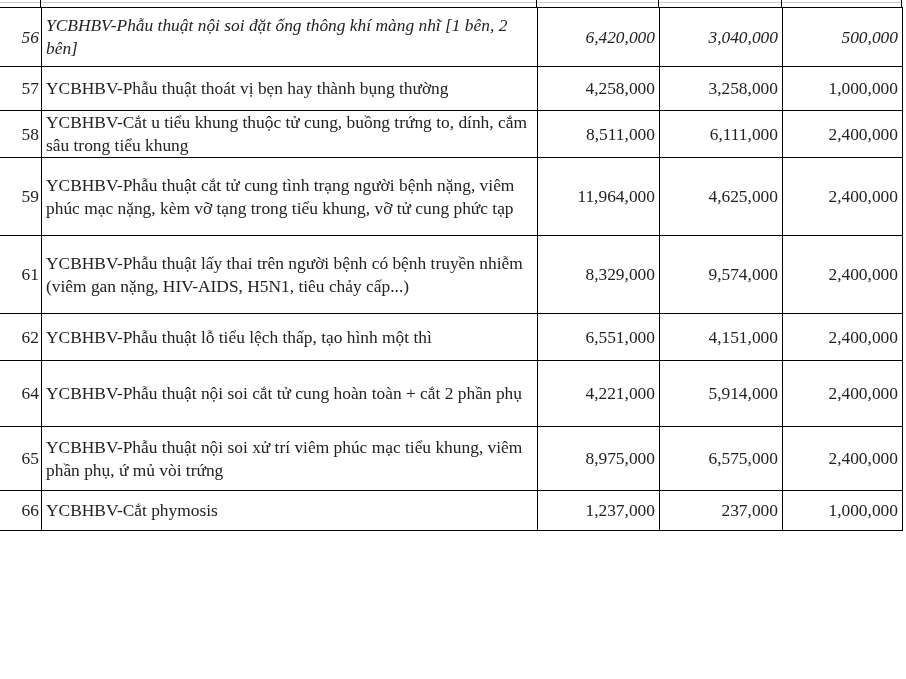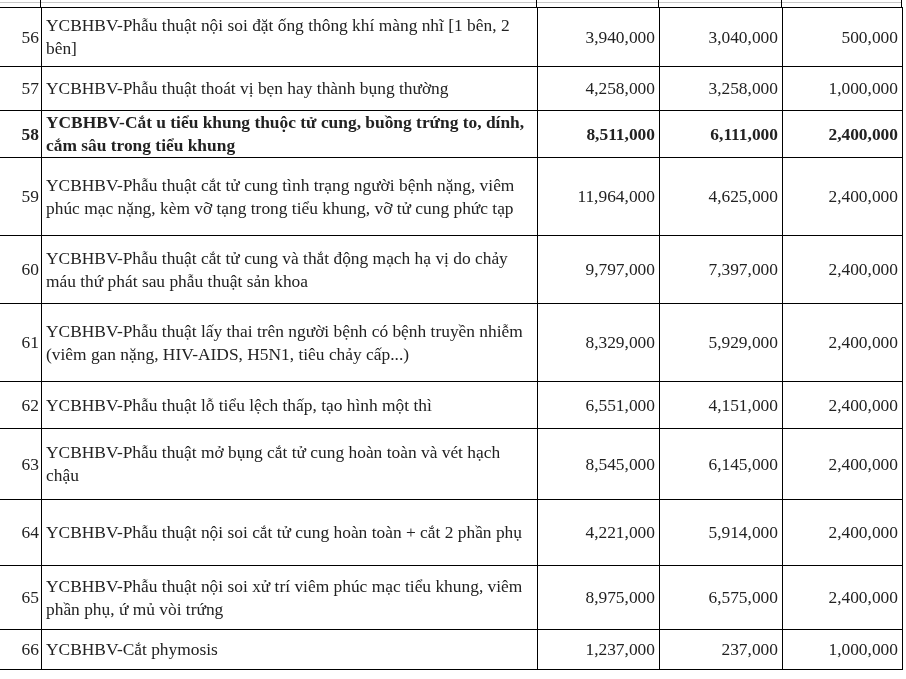--- a/index.html
+++ b/index.html
@@ -75,83 +75,69 @@
 <table class="price-table">
   <colgroup>
     <col style="width:42px">
     <col style="width:496px">
     <col style="width:122px">
     <col style="width:123px">
     <col style="width:120px">
   </colgroup>
   <tbody id="table-body">
 
-  <tr style="height: 59px;">
+  <tr style="height: 59px; font-style: italic;">
     <td class="col-stt">56</td>
     <td class="col-name">YCBHBV-Phẫu thuật nội soi đặt ống thông khí màng nhĩ [1 bên, 2 bên]</td>
-    <td class="col-num">3,940,000</td>
+    <td class="col-num">6,420,000</td>
     <td class="col-num">3,040,000</td>
     <td class="col-num">500,000</td>
   </tr>
 
   <tr style="height: 44px; padding-left: 40px;">
     <td class="col-stt">57</td>
     <td class="col-name">YCBHBV-Phẫu thuật thoát vị bẹn hay thành bụng thường</td>
     <td class="col-num">4,258,000</td>
     <td class="col-num">3,258,000</td>
     <td class="col-num">1,000,000</td>
   </tr>
 
-  <tr style="height: 42px; font-weight: bold;">
+  <tr style="height: 42px;">
     <td class="col-stt">58</td>
     <td class="col-name">YCBHBV-Cắt u tiểu khung thuộc tử cung, buồng trứng to, dính, cắm sâu trong tiểu khung</td>
     <td class="col-num">8,511,000</td>
     <td class="col-num">6,111,000</td>
     <td class="col-num">2,400,000</td>
   </tr>
 
   <tr style="height: 78px;">
     <td class="col-stt">59</td>
     <td class="col-name">YCBHBV-Phẫu thuật cắt tử cung tình trạng người bệnh nặng, viêm phúc mạc nặng, kèm vỡ tạng trong tiểu khung, vỡ tử cung phức tạp</td>
     <td class="col-num">11,964,000</td>
     <td class="col-num">4,625,000</td>
     <td class="col-num">2,400,000</td>
   </tr>
 
-  <tr style="height: 68px;">
-    <td class="col-stt">60</td>
-    <td class="col-name">YCBHBV-Phẫu thuật cắt tử cung và thắt động mạch hạ vị do chảy máu thứ phát sau phẫu thuật sản khoa</td>
-    <td class="col-num">9,797,000</td>
-    <td class="col-num">7,397,000</td>
-    <td class="col-num">2,400,000</td>
-  </tr>
 
   <tr style="height: 78px; padding-left: 8px;">
     <td class="col-stt">61</td>
     <td class="col-name">YCBHBV-Phẫu thuật lấy thai trên người bệnh có bệnh truyền nhiễm (viêm gan nặng, HIV-AIDS, H5N1, tiêu chảy cấp...)</td>
     <td class="col-num">8,329,000</td>
-    <td class="col-num">5,929,000</td>
+    <td class="col-num">9,574,000</td>
     <td class="col-num">2,400,000</td>
   </tr>
 
   <tr style="height: 47px;">
     <td class="col-stt">62</td>
     <td class="col-name">YCBHBV-Phẫu thuật lỗ tiểu lệch thấp, tạo hình một thì</td>
     <td class="col-num">6,551,000</td>
     <td class="col-num">4,151,000</td>
     <td class="col-num">2,400,000</td>
   </tr>
 
-  <tr style="height: 71px;">
-    <td class="col-stt">63</td>
-    <td class="col-name">YCBHBV-Phẫu thuật mở bụng cắt tử cung hoàn toàn và vét hạch chậu</td>
-    <td class="col-num">8,545,000</td>
-    <td class="col-num">6,145,000</td>
-    <td class="col-num">2,400,000</td>
-  </tr>
 
   <tr style="height: 66px;">
     <td class="col-stt">64</td>
     <td class="col-name">YCBHBV-Phẫu thuật nội soi cắt tử cung hoàn toàn + cắt 2 phần phụ</td>
     <td class="col-num">4,221,000</td>
     <td class="col-num">5,914,000</td>
     <td class="col-num">2,400,000</td>
   </tr>
 
   <tr style="height: 64px; padding-left: 47px;">

